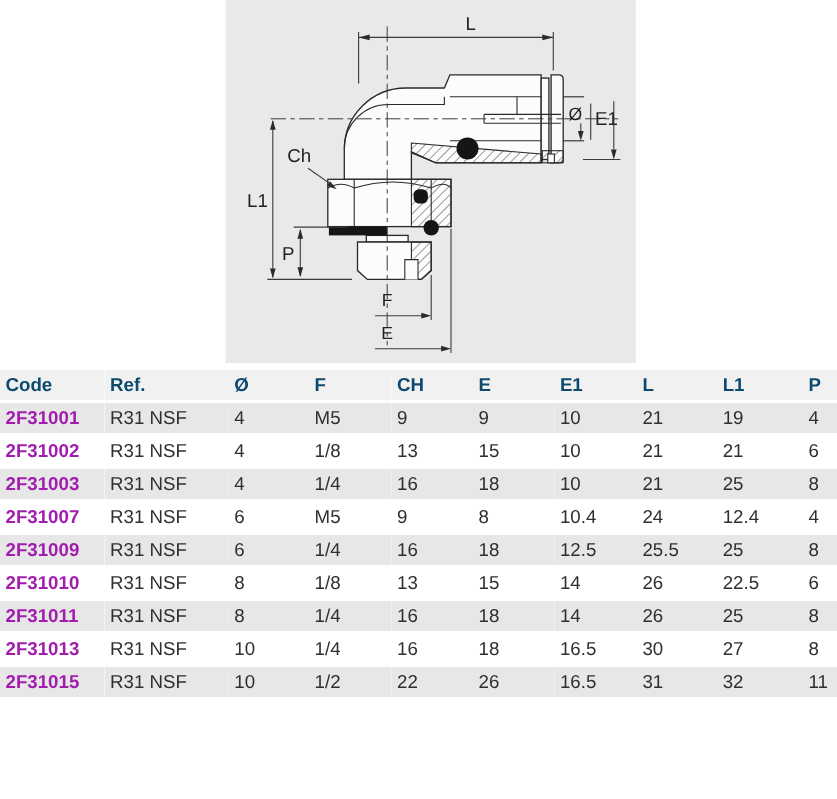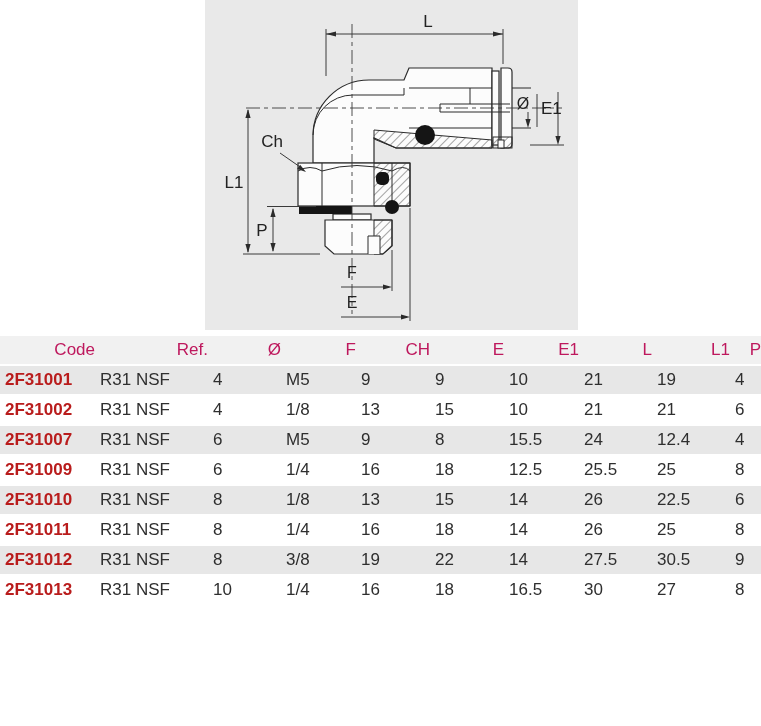--- a/index.html
+++ b/index.html
@@ -8,23 +8,23 @@
   .drawing-section svg{display:block;}
   table.dim-table{border-collapse:collapse;table-layout:fixed;width:761px;margin-top:4px;}
   table.dim-table tr{border-bottom:2px solid #ffffff;}
   table.dim-table th, table.dim-table td{
     text-align:left;padding:0 0 0 5px;height:28px;line-height:28px;
     font-size:17px;white-space:nowrap;overflow:hidden;
   }
   table.dim-table thead tr{background:#f1f1f1;}
   table.dim-table tbody tr:nth-child(odd){background:#e7e7e7;}
   table.dim-table tbody tr:nth-child(even){background:#ffffff;}
-  table.dim-table th{font-weight:normal;color:#be185d;text-align:right;}
+  table.dim-table th{font-weight:bold;color:#0c4a6e;}
   table.dim-table td{color:#2f2f2f;}
-  table.dim-table td.code-cell{font-weight:bold;color:#b91c1c;}
+  table.dim-table td.code-cell{font-weight:bold;color:#a21caf;}
   .c0{width:95px}.c1{width:113px}.c2{width:73px}.c3{width:75px}.c4{width:74px}
   .c5{width:74px}.c6{width:75px}.c7{width:73px}.c8{width:78px}.c9{width:31px}
   text{font-family:"Liberation Sans",sans-serif;}
 </style>
 </head>
 <body>
 
 <div class="drawing-section">
 <svg width="761" height="332" viewBox="0 0 761 332">
   <defs>
@@ -192,27 +192,39 @@
         <td>4</td>
         <td>1/8</td>
         <td>13</td>
         <td>15</td>
         <td>10</td>
         <td>21</td>
         <td>21</td>
         <td>6</td>
       </tr>
       <tr>
+        <td class="code-cell">2F31003</td>
+        <td>R31 NSF</td>
+        <td>4</td>
+        <td>1/4</td>
+        <td>16</td>
+        <td>18</td>
+        <td>10</td>
+        <td>21</td>
+        <td>25</td>
+        <td>8</td>
+      </tr>
+      <tr>
         <td class="code-cell">2F31007</td>
         <td>R31 NSF</td>
         <td>6</td>
         <td>M5</td>
         <td>9</td>
         <td>8</td>
-        <td>15.5</td>
+        <td>10.4</td>
         <td>24</td>
         <td>12.4</td>
         <td>4</td>
       </tr>
       <tr>
         <td class="code-cell">2F31009</td>
         <td>R31 NSF</td>
         <td>6</td>
         <td>1/4</td>
         <td>16</td>
@@ -240,37 +252,37 @@
         <td>8</td>
         <td>1/4</td>
         <td>16</td>
         <td>18</td>
         <td>14</td>
         <td>26</td>
         <td>25</td>
         <td>8</td>
       </tr>
       <tr>
-        <td class="code-cell">2F31012</td>
-        <td>R31 NSF</td>
-        <td>8</td>
-        <td>3/8</td>
-        <td>19</td>
-        <td>22</td>
-        <td>14</td>
-        <td>27.5</td>
-        <td>30.5</td>
-        <td>9</td>
-      </tr>
-      <tr>
         <td class="code-cell">2F31013</td>
         <td>R31 NSF</td>
         <td>10</td>
         <td>1/4</td>
         <td>16</td>
         <td>18</td>
         <td>16.5</td>
         <td>30</td>
         <td>27</td>
         <td>8</td>
       </tr>
+      <tr>
+        <td class="code-cell">2F31015</td>
+        <td>R31 NSF</td>
+        <td>10</td>
+        <td>1/2</td>
+        <td>22</td>
+        <td>26</td>
+        <td>16.5</td>
+        <td>31</td>
+        <td>32</td>
+        <td>11</td>
+      </tr>
     </tbody>
 </table>
 
 </body></html>

